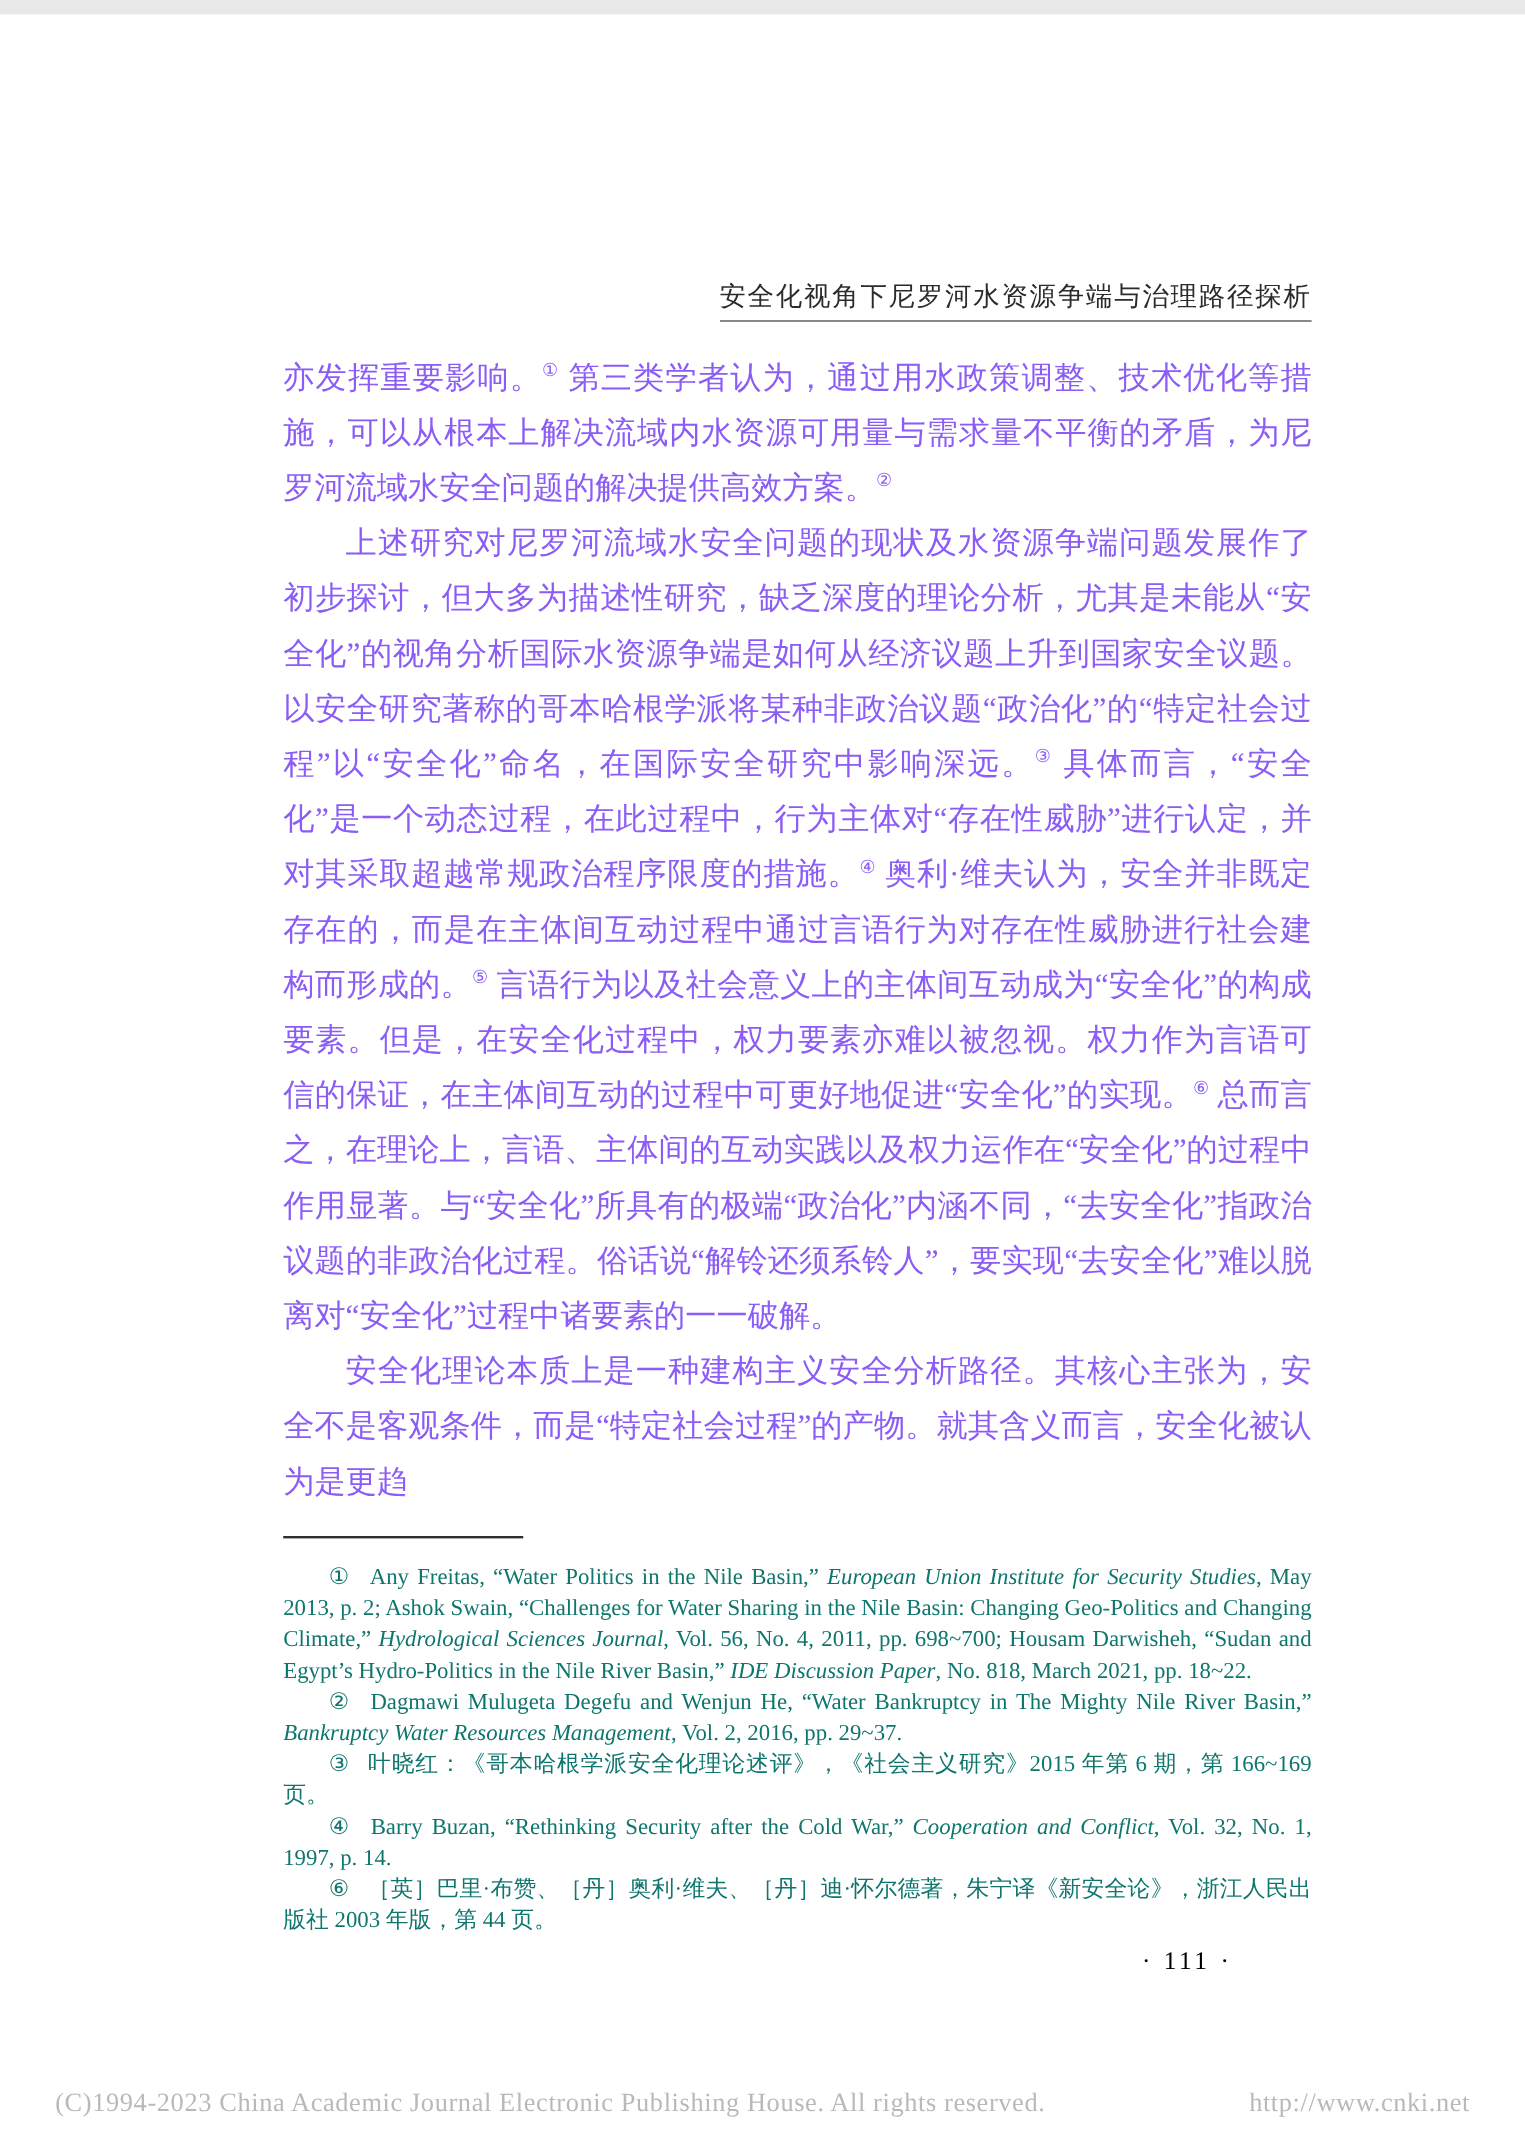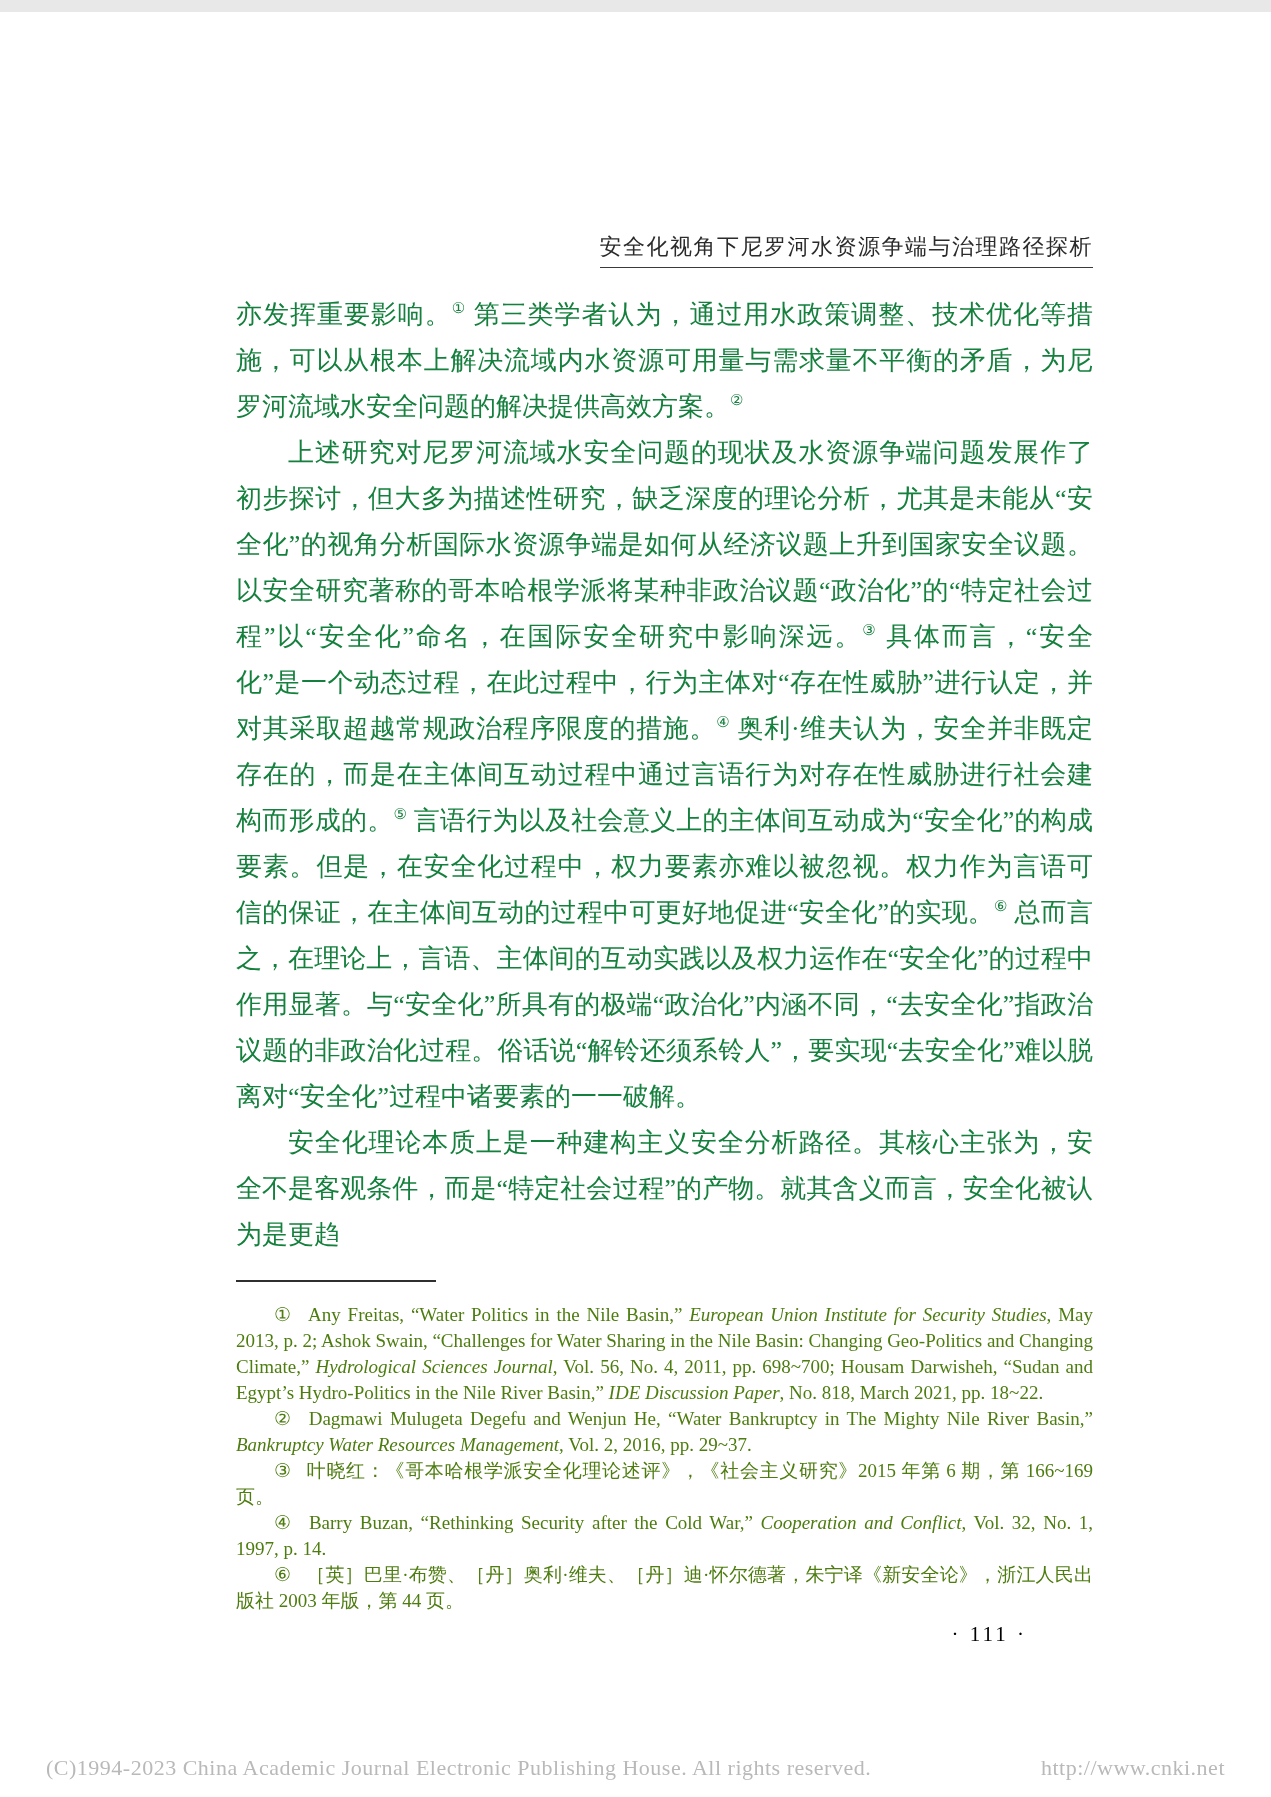--- a/index.html
+++ b/index.html
@@ -25,21 +25,21 @@
     border-bottom: 1.5px solid #3a3a3a;
     white-space: nowrap;
   }
 
   .body-text { margin-top: 24px; }
   .body-text p {
     margin: 0;
     font-size: 26px;
     line-height: 46px;
     text-align: justify;
-    color: #15803d;
+    color: #8b5cf6;
   }
   .body-text p.indent { text-indent: 2em; }
   .body-text sup {
     font-size: 15px;
     vertical-align: super;
     line-height: 0;
   }
 
   .footnote-sep {
     margin-top: 22px;
@@ -47,39 +47,39 @@
     height: 0;
     border-top: 2px solid #2f2f2f;
   }
 
   .footnotes { margin-top: 20px; }
   .footnote {
     font-size: 19px;
     line-height: 26px;
     text-align: justify;
     text-indent: 38px;
-    color: #4d7c0f;
+    color: #0f766e;
   }
   .fn-marker { margin-right: 15px; }
   .i { font-style: italic; }
 
   .page-number {
     margin-top: 8px;
     text-align: right;
     padding-right: 66px;
     font-size: 21px;
     letter-spacing: 3px;
     color: #000000;
   }
 
   .footer {
     position: absolute;
     left: 0;
     right: 0;
-    bottom: 28px;
+    bottom: 44px;
     display: flex;
     justify-content: space-between;
     padding: 0 46px;
     font-size: 22px;
     color: #b9b9b9;
     letter-spacing: 0.5px;
   }
 </style>
 </head>
 <body>

